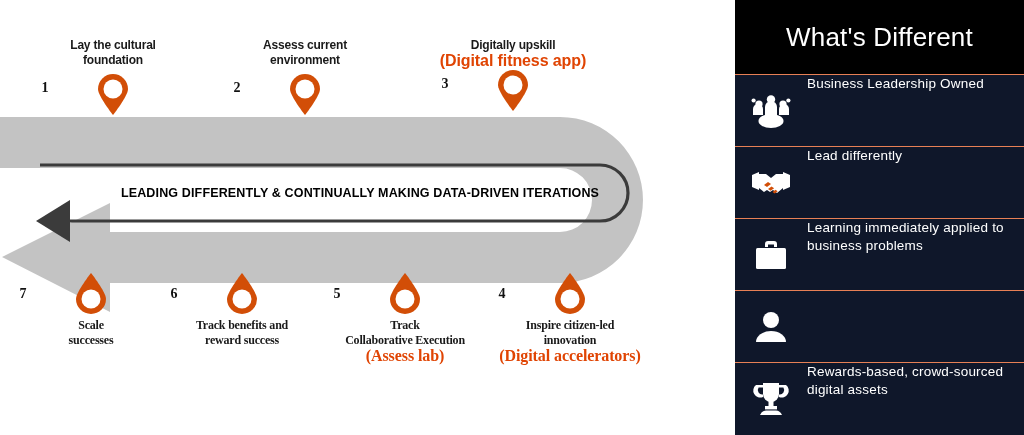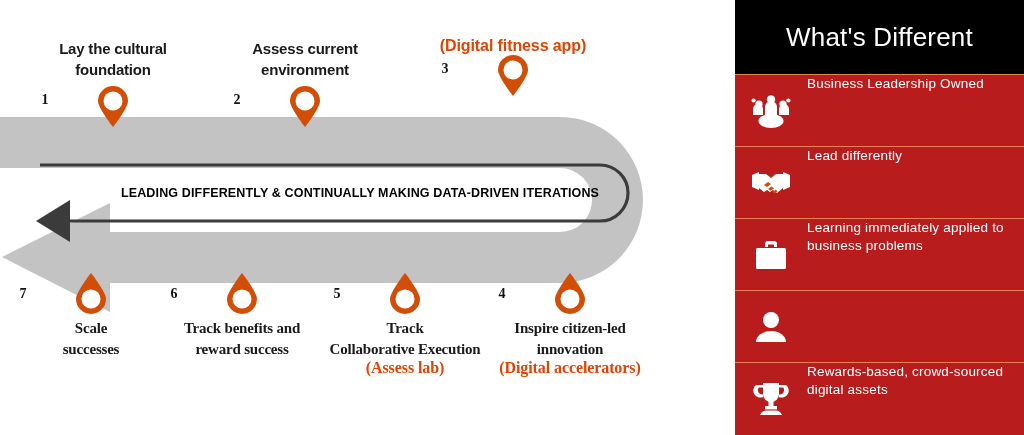--- a/index.html
+++ b/index.html
@@ -48,23 +48,23 @@
   }
 
   
   .step {
     position: absolute;
     width: 170px;
     text-align: center;
   }
   .step .caption {
     color: #1a1a1a;
-    font-size: 15px;
+    font-size: 12px;
     font-weight: bold;
-    line-height: 21px;
+    line-height: 15px;
     letter-spacing: -0.2px;
   }
   .step .subcaption {
     color: #E04403;
     font-size: 16px;
     font-weight: bold;
     line-height: 13px;
     margin-top: 1px;
     letter-spacing: -0.1px;
   }
@@ -93,21 +93,21 @@
   .step.bottom .pin-num { top: 14px; }
 
   .step.top .pin-wrap { margin-top: 6px; }
   .step.bottom .cap-wrap { margin-top: 2px; font-family: Liberation Serif, serif; }
 
   
   #panel {
     position: absolute;
     left: 735px; top: 0;
     width: 289px; height: 435px;
-    background: #b91c1c;
+    background: #0f172a;
   }
   #panel-header {
     height: 74px;
     background: #000000;
     color: #ffffff;
     display: flex;
     align-items: center;
     justify-content: center;
     font-size: 26px;
     letter-spacing: 0.2px;
@@ -189,20 +189,21 @@
       <svg class="pin" viewBox="0 0 34 42">
         <path d="M17 41 C17 41 2 22 2 15 A15 15 0 1 1 32 15 C32 22 17 41 17 41 Z" fill="#D24E07"></path>
         <circle cx="17" cy="15" r="9.5" fill="#ffffff"></circle>
       </svg>
       <div class="pin-num">2</div>
     </div>
   </div>
 
   <div class="step top" style="left:428px; top:38px;">
     <div class="cap-wrap">
+      <div class="caption" style="white-space:pre-line;">Digitally upskill</div>
       <div class="subcaption">(Digital fitness app)</div>
     </div>
     <div class="pin-wrap" style="margin-top:3px;">
       <svg class="pin" viewBox="0 0 34 42">
         <path d="M17 41 C17 41 2 22 2 15 A15 15 0 1 1 32 15 C32 22 17 41 17 41 Z" fill="#D24E07"></path>
         <circle cx="17" cy="15" r="9.5" fill="#ffffff"></circle>
       </svg>
       <div class="pin-num">3</div>
     </div>
   </div>

